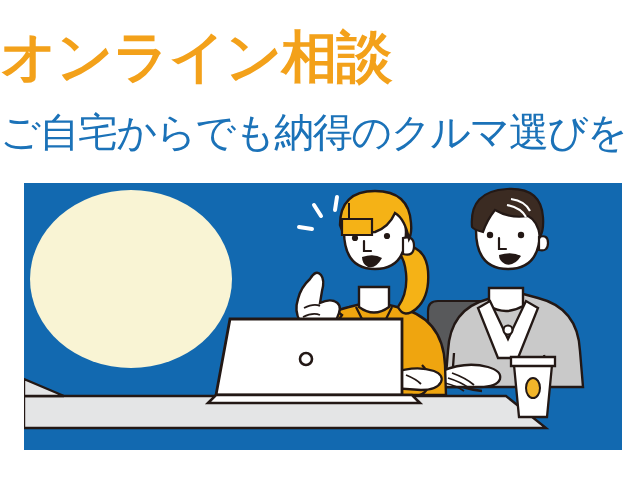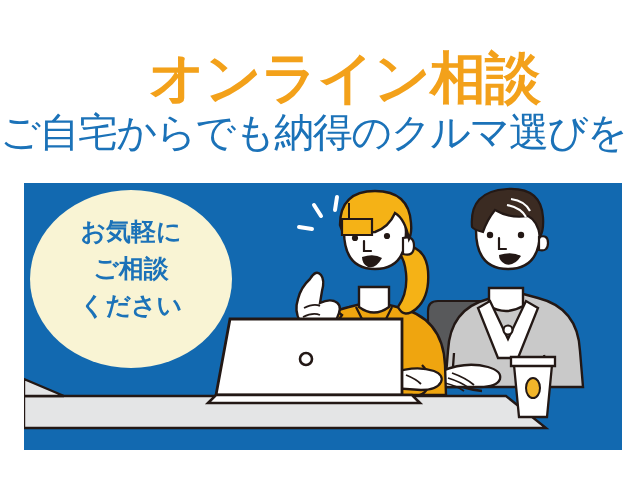--- a/index.html
+++ b/index.html
@@ -21,28 +21,27 @@
     height: 480px;
     background: #ffffff;
   }
 
   
   .headline {
     position: absolute;
     left: 0;
     top: 26px;
     width: 540px;
-    text-align: right;
+    text-align: left;
     font-size: 56px;
     line-height: 62px;
     font-weight: bold;
     letter-spacing: -1px;
     color: #F3A11A;
     white-space: nowrap;
-    margin-top: 21px;
   }
   .subheadline {
     position: absolute;
     left: 0;
     top: 108px;
     width: 572px;
     text-align: center;
     font-size: 40px;
     line-height: 48px;
     font-weight: normal;
@@ -201,20 +200,15 @@
 
       <g>
         <path d="M490 182 h38 l-5 52 h-28 z" fill="#FFFFFF" stroke="#231815" stroke-width="2.3"></path>
         <path d="M487 174 h44 v9 h-44 z" fill="#FFFFFF" stroke="#231815" stroke-width="2.3"></path>
         <ellipse cx="509" cy="205" rx="7" ry="10" fill="#F2B52A" stroke="#231815" stroke-width="2"></ellipse>
       </g>
 
     </svg>
 
     <div class="bubble"></div>
-    <div class="bubble-text">
-      <span>お気軽に</span>
-      <span>ご相談</span>
-      <span>ください</span>
-    </div>
 
   </div>
 </div>
 
 </body></html>

